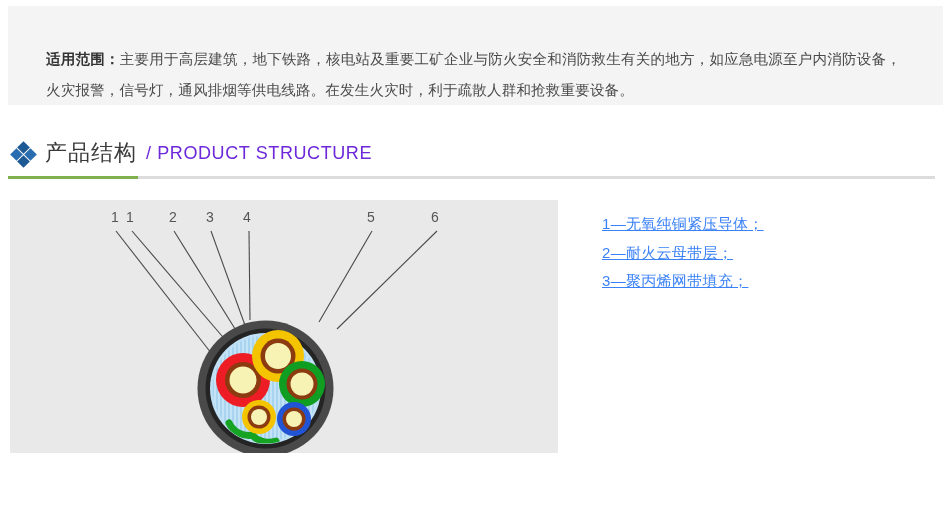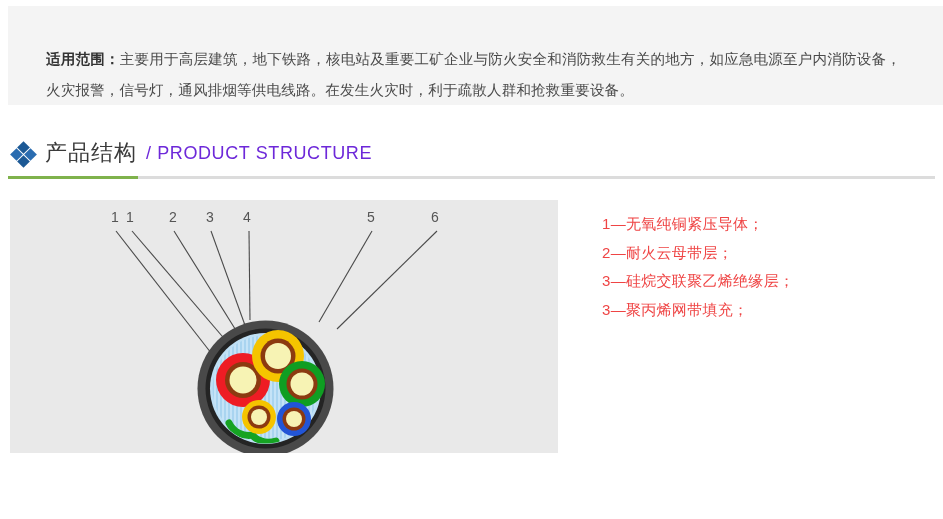--- a/index.html
+++ b/index.html
@@ -145,23 +145,24 @@
   
   .legend {
     position: absolute;
     left: 602px;
     top: 210px;
     width: 330px;
   }
   .legend-item {
     font-size: 15px;
     line-height: 28.5px;
-    color: #ef4444;
+    color: #3b82f6;
     white-space: nowrap;
     letter-spacing: 0.3px;
+    text-decoration: underline;
   }
 </style>
 </head>
 <body>
 
 <div class="notice-banner">
   <p class="notice-paragraph">
     <span class="notice-label">适用范围：</span><span>主要用于高层建筑，地下铁路，核电站及重要工矿企业与防火安全和消防救生有关的地方，如应急电源至户内消防设备，火灾报警，信号灯，通风排烟等供电线路。在发生火灾时，利于疏散人群和抢救重要设备。</span>
   </p>
 </div>
@@ -255,15 +256,14 @@
       <span class="callout-num" style="left: 196px; top: 9px;">3</span>
       <span class="callout-num" style="left: 233px; top: 9px;">4</span>
       <span class="callout-num" style="left: 357px; top: 9px;">5</span>
       <span class="callout-num" style="left: 421px; top: 9px;">6</span>
     </div>
 </div>
 
 <div class="legend">
   <div class="legend-item">1—无氧纯铜紧压导体；</div>
   <div class="legend-item">2—耐火云母带层；</div>
-  <div class="legend-item">3—硅烷交联聚乙烯绝缘层；</div>
   <div class="legend-item">3—聚丙烯网带填充；</div>
 </div>
 
 </body></html>

